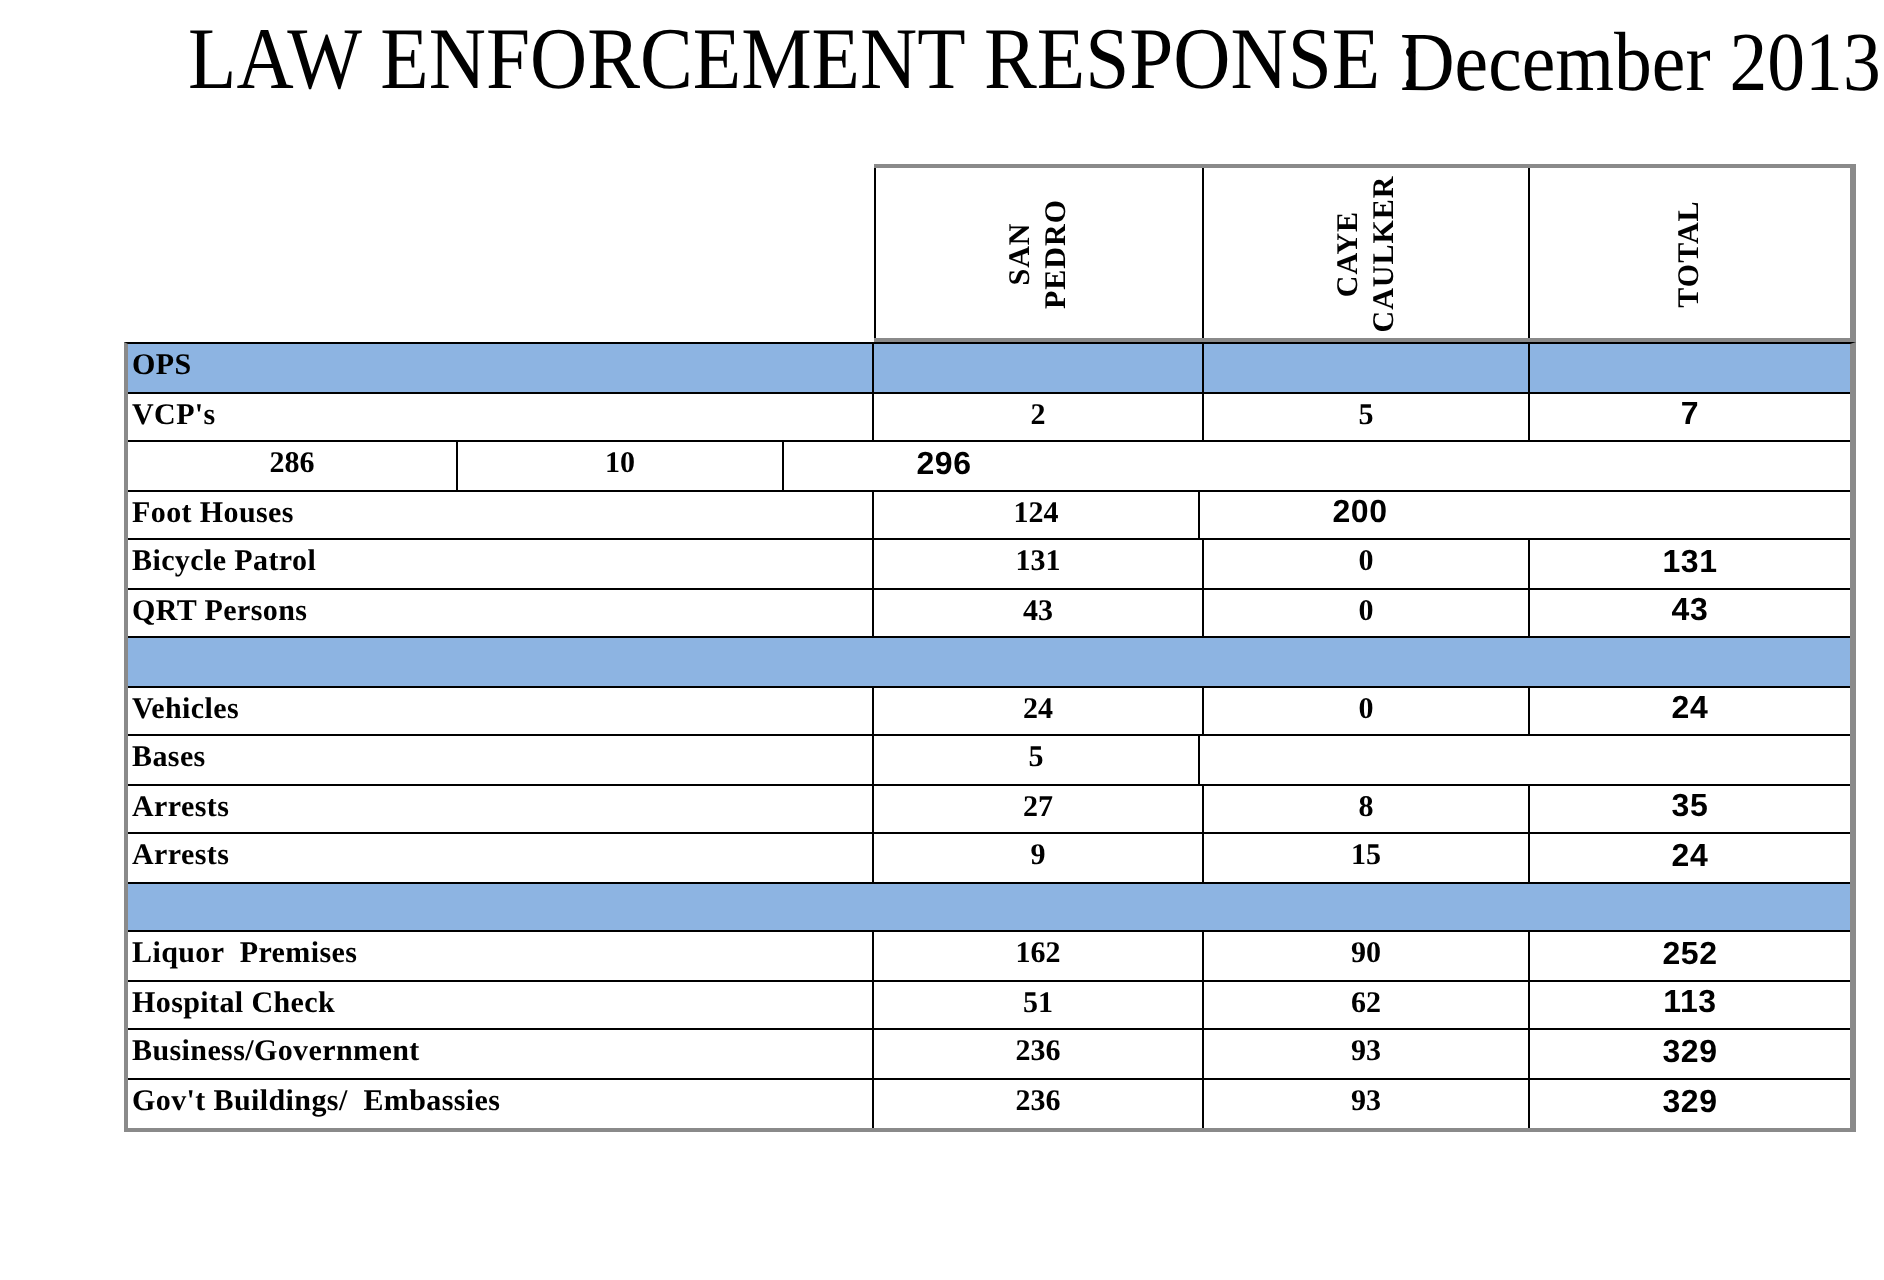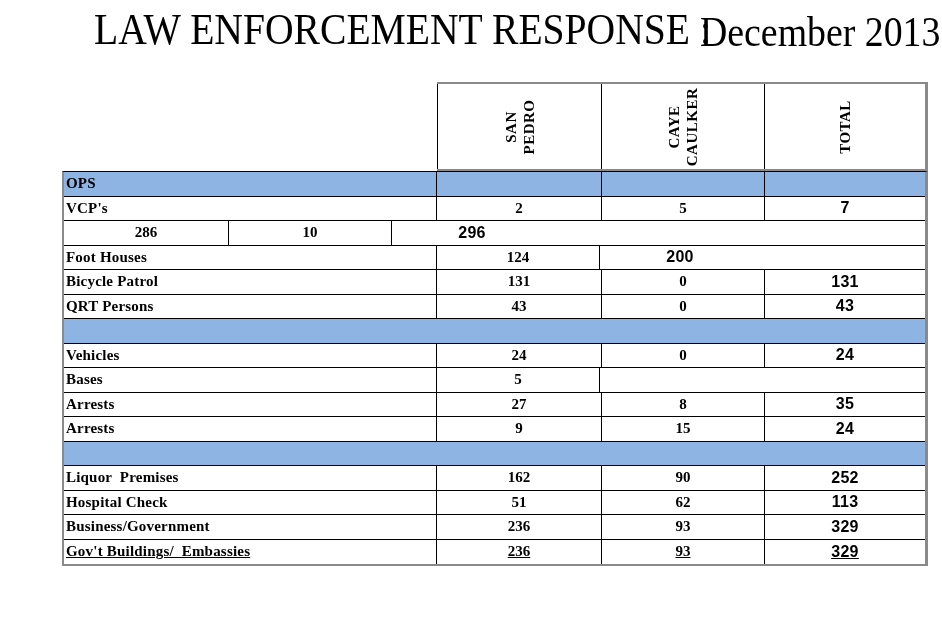--- a/index.html
+++ b/index.html
@@ -39,21 +39,21 @@
   }
   .body{
     box-sizing:border-box;width:866px;background:#fff;
     border-left:2px solid #8a8a8a;border-right:3px solid #8a8a8a;
     border-bottom:2px solid #8a8a8a;border-top:1px solid #000;
   }
   .row{
     box-sizing:border-box;display:flex;height:24.5px;
     border-bottom:1px solid #000;background:#fff;
   }
-  .row:last-child{border-bottom:none;text-decoration:underline;}
+  .row:last-child{border-bottom:none;}
   .row.section-row,.row.separator-row{background:#8DB4E2;}
   .cell{box-sizing:border-box;display:flex;align-items:center;}
   .cell-label{
     width:373px;border-right:1px solid #000;padding-left:2px;
     font:bold 15px "Liberation Serif", serif;letter-spacing:0.2px;white-space:pre;
     overflow:hidden;
   }
   .cell-num{
     justify-content:center;border-right:1px solid #000;
     font:bold 15px "Liberation Serif", serif;

